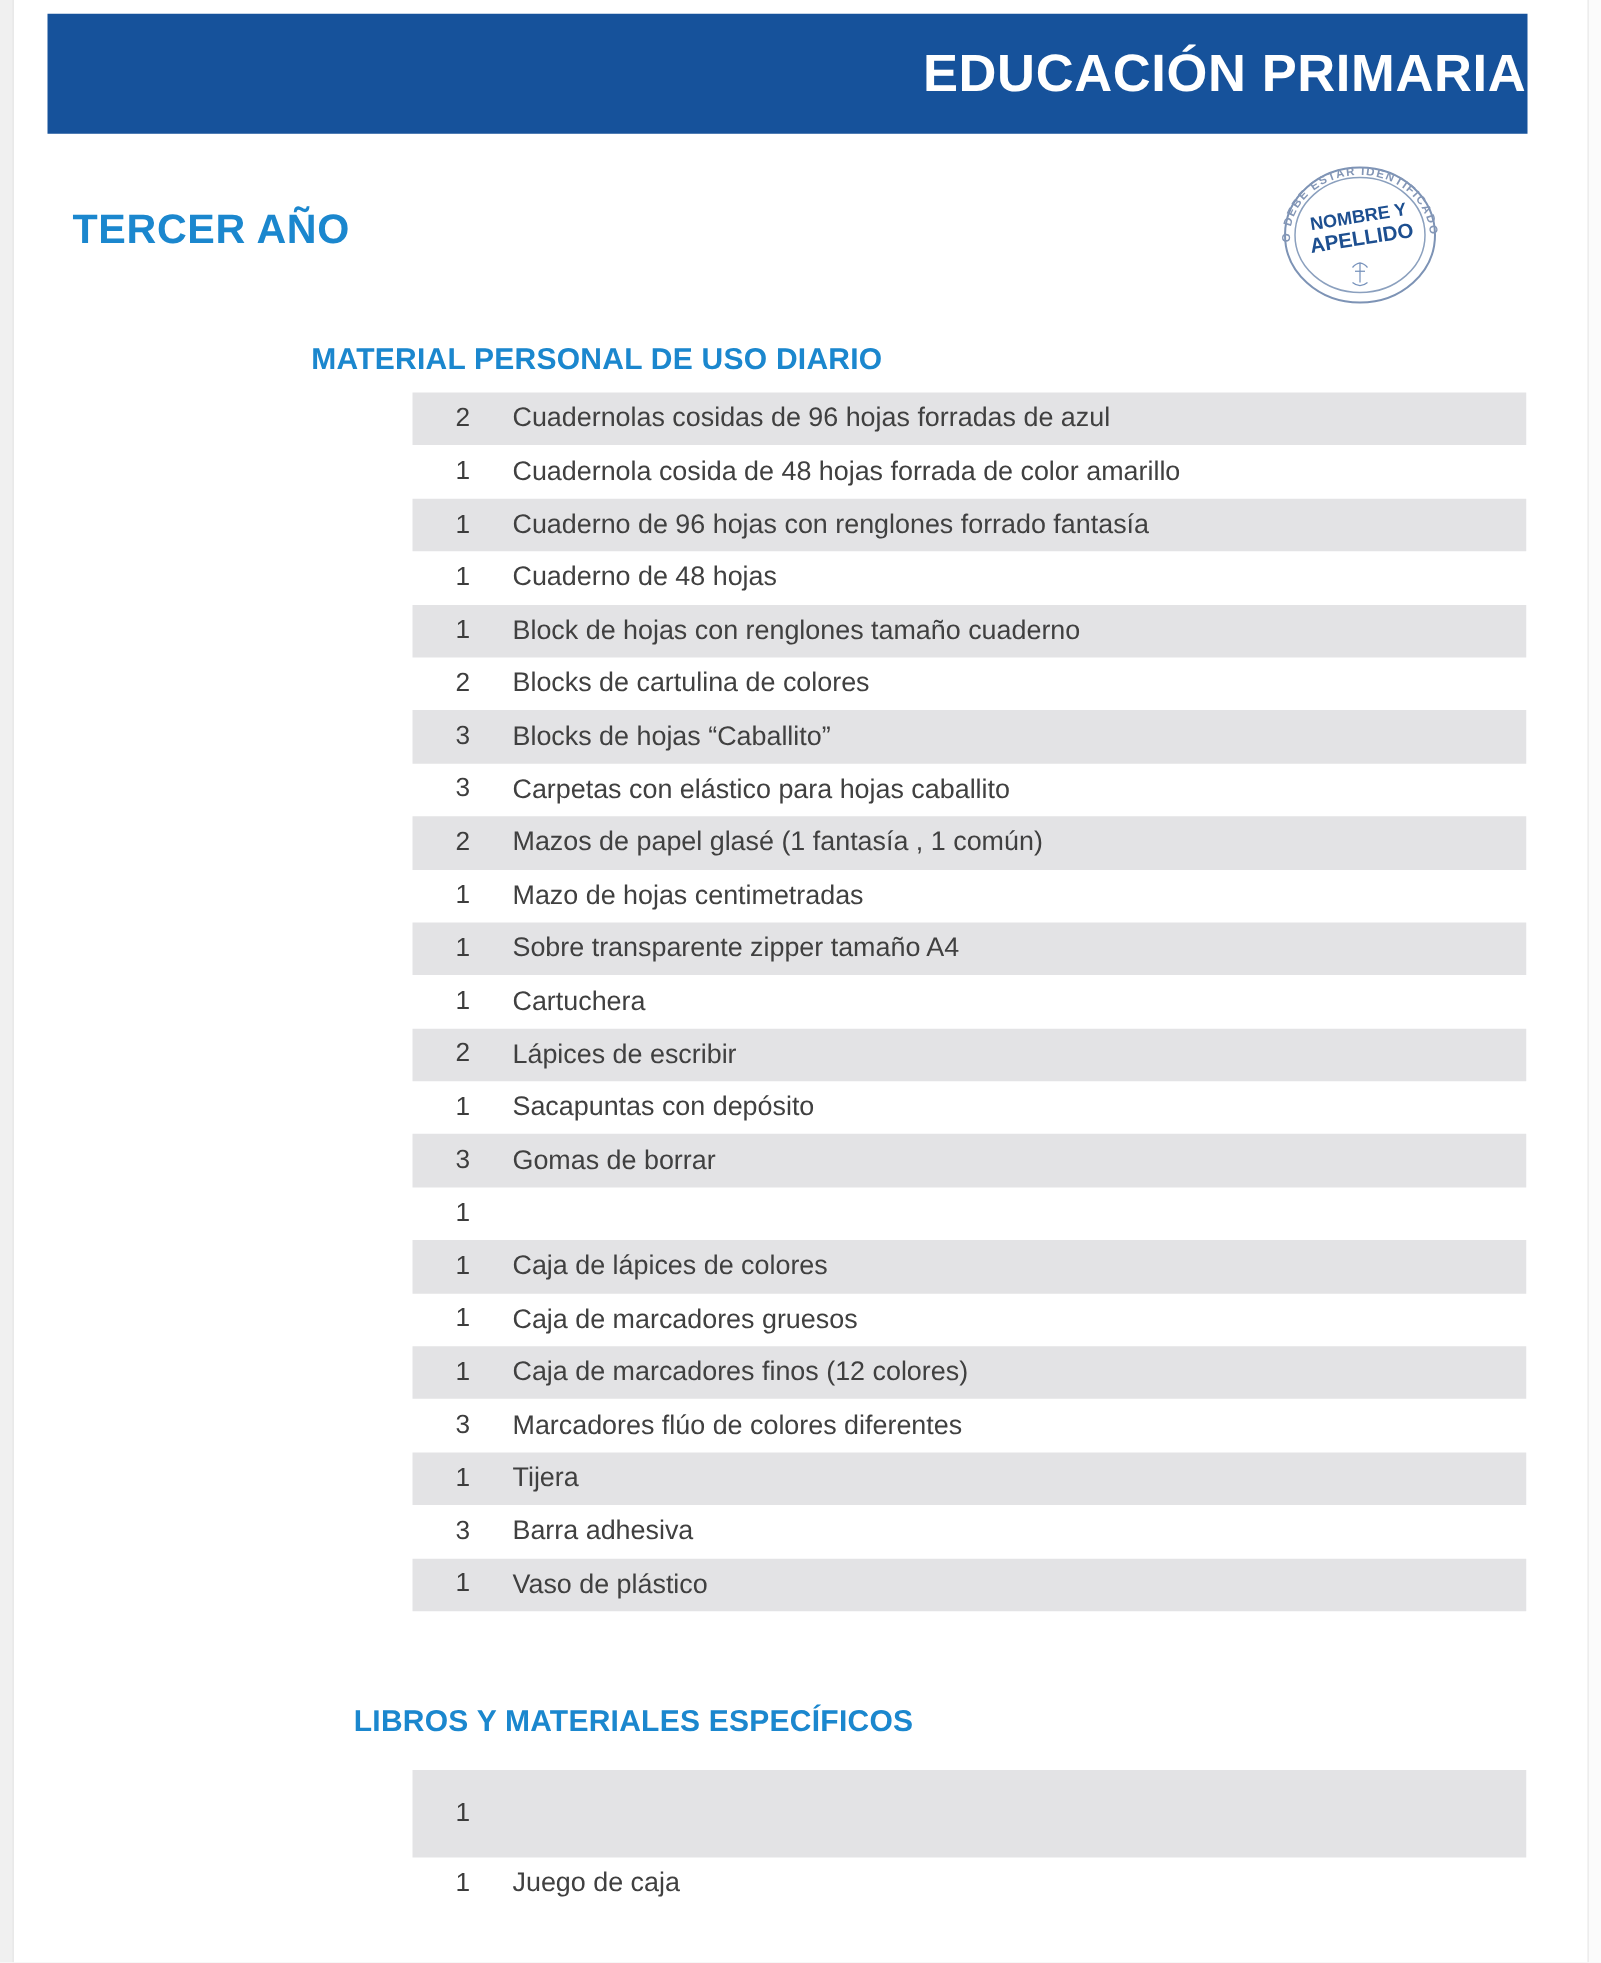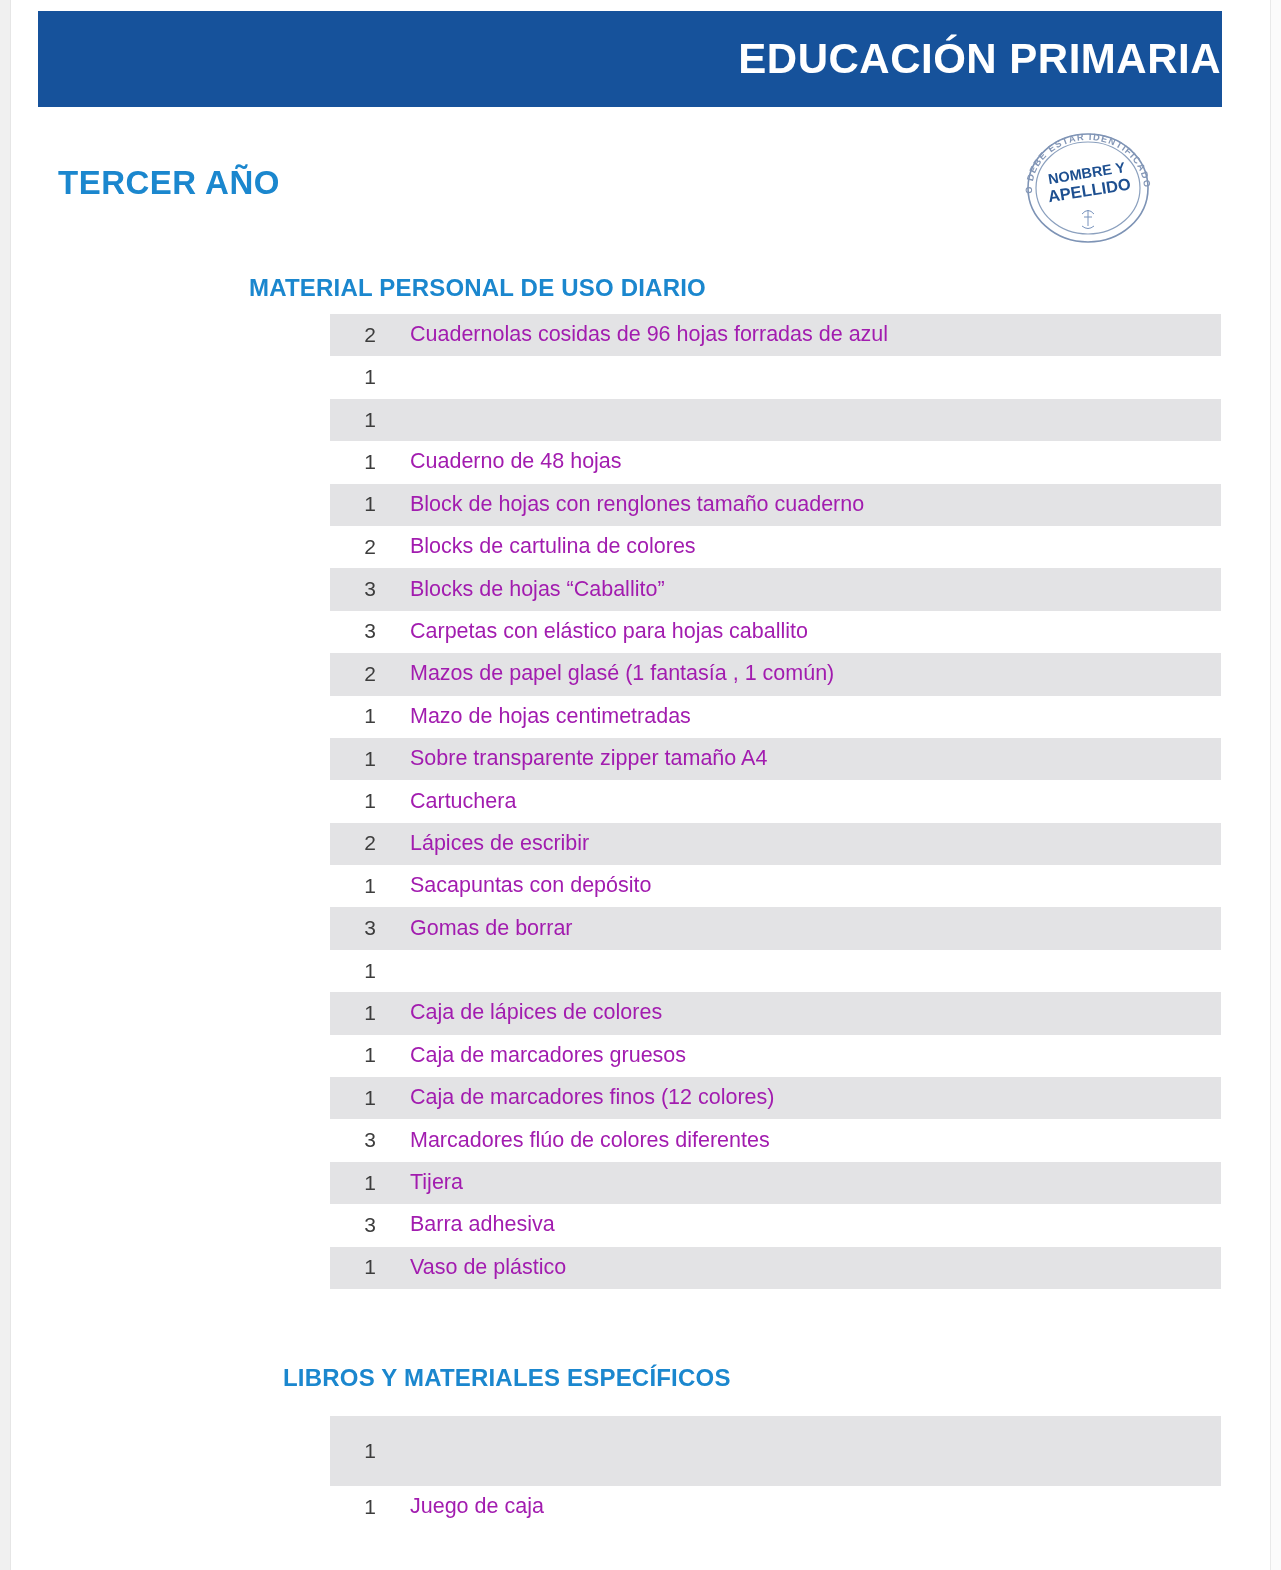--- a/index.html
+++ b/index.html
@@ -117,21 +117,21 @@
     width: 46px;
     flex: 0 0 46px;
     text-align: right;
     font-size: 21px;
     color: #3d3d3d;
     line-height: 1.28;
   }
   .row .label {
     padding-left: 34px;
     font-size: 21.5px;
-    color: #a21caf;
+    color: #404040;
     line-height: 1.3;
     white-space: pre-line;
   }
   .row.tall { min-height: 70px; align-items: center; }
 </style>
 </head>
 <body>
 
 <div class="page">
 
@@ -169,23 +169,25 @@
 
   <div class="section-heading" id="heading-daily">MATERIAL PERSONAL DE USO DIARIO</div>
 
   <div class="list" id="list-daily">
       <div class="row shaded">
         <div class="qty">2</div>
         <div class="label">Cuadernolas cosidas de 96 hojas forradas de azul</div>
       </div>
       <div class="row">
         <div class="qty">1</div>
-      </div>
-      <div class="row shaded">
-        <div class="qty">1</div>
+        <div class="label">Cuadernola cosida de 48 hojas forrada de color amarillo</div>
+      </div>
+      <div class="row shaded">
+        <div class="qty">1</div>
+        <div class="label">Cuaderno de 96 hojas con renglones forrado fantasía</div>
       </div>
       <div class="row">
         <div class="qty">1</div>
         <div class="label">Cuaderno de 48 hojas</div>
       </div>
       <div class="row shaded">
         <div class="qty">1</div>
         <div class="label">Block de hojas con renglones tamaño cuaderno</div>
       </div>
       <div class="row">

